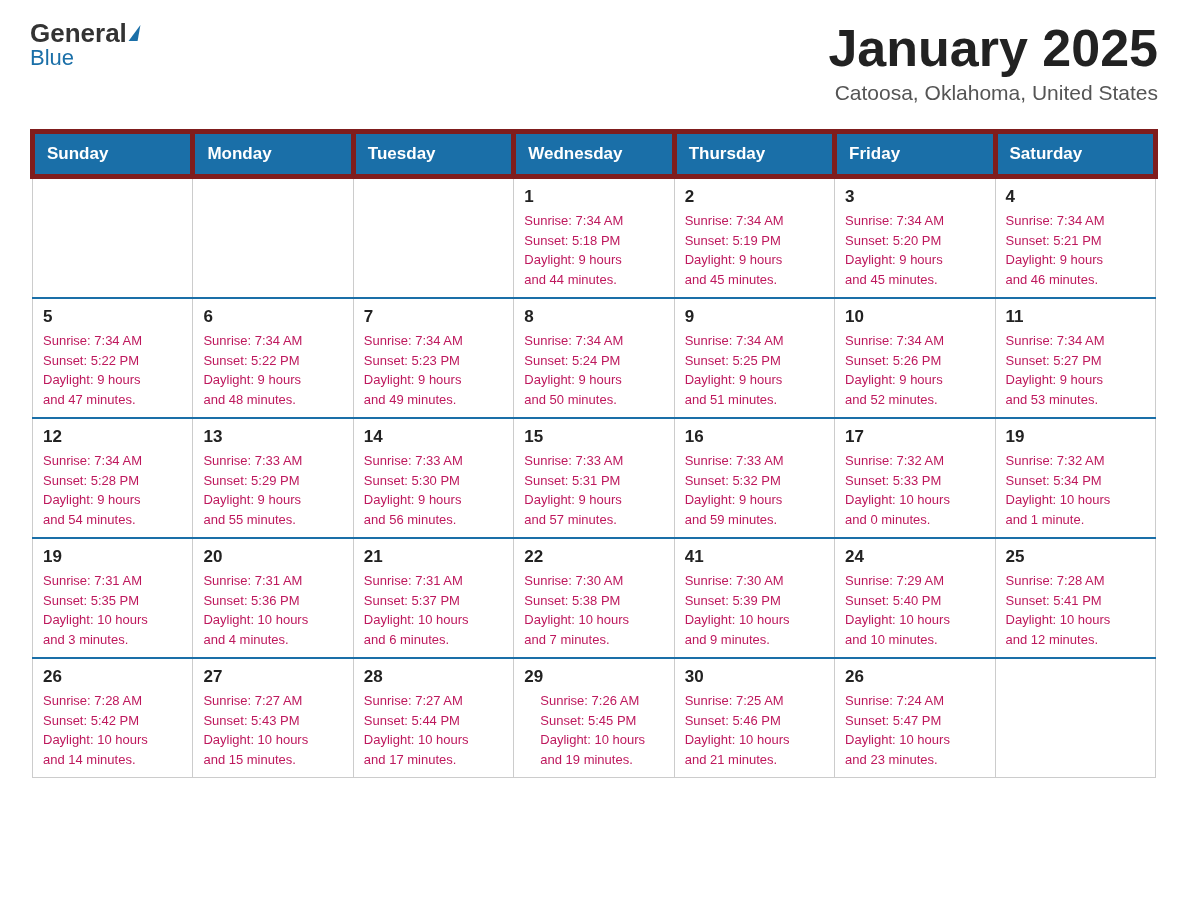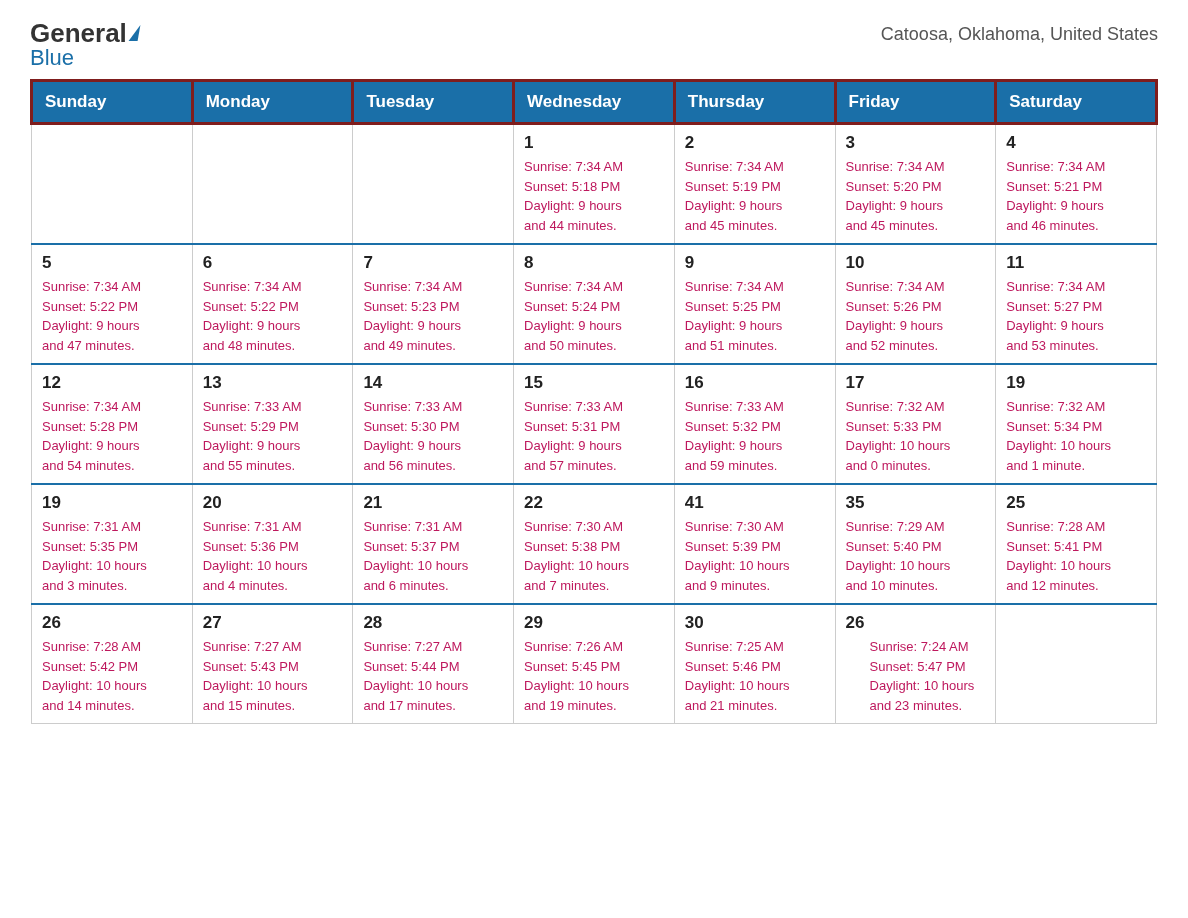--- a/index.html
+++ b/index.html
@@ -8,54 +8,54 @@
       background: #fff;
       color: #222;
       width: 1188px;
       min-height: 918px;
       padding: 20px 30px;
     }
     .header {
       display: flex;
       justify-content: space-between;
       align-items: flex-start;
-      margin-bottom: 10px;
+      margin-bottom: 24px;
     }
     .logo {
       display: flex;
       flex-direction: column;
       align-items: flex-start;
     }
     .title-block {
       text-align: right;
     }
     .title-block .month-year {
       font-size: 52px;
       font-weight: bold;
       color: #222;
       line-height: 1.1;
     }
     .title-block .location {
-      font-size: 18px;
+      font-size: 21px;
       color: #555;
       margin-top: 4px;
     }
     .calendar {
       width: 100%;
       border-collapse: collapse;
       margin-top: 10px;
     }
     .calendar th {
       background-color: #1a6fa8;
       color: #fff;
       font-size: 17px;
       font-weight: bold;
       padding: 10px 12px;
       text-align: left;
-      border: 3px solid #7f1d1d;
+      border: 5px solid #7f1d1d;
     }
     .calendar td {
       vertical-align: top;
       padding: 8px 10px;
       border: 1px solid #ccc;
       width: 14.28%;
       min-height: 100px;
       font-size: 13px;
       color: #333;
     }
@@ -124,20 +124,21 @@
       <div class="logo-block">
         <div class="logo-general">
           <span>General</span>
           <span class="triangle"></span>
         </div>
         <div class="logo-blue-text">Blue</div>
       </div>
     </div>
   </div>
   <div class="title-block">
+    <div class="month-year">January 2025</div>
     <div class="location">Catoosa, Oklahoma, United States</div>
   </div>
 </div>
 
 <table class="calendar">
   <thead>
     <tr>
 
     <th>Sunday</th>
         <th>Monday</th>
@@ -314,21 +315,21 @@
 and 7 minutes.</div>
         </td>
         <td>
           <span class="day-number">41</span>
           <div class="day-info" style="white-space: pre-line;">Sunrise: 7:30 AM
 Sunset: 5:39 PM
 Daylight: 10 hours
 and 9 minutes.</div>
         </td>
         <td>
-          <span class="day-number">35</span>
+          <span class="day-number">24</span>
           <div class="day-info" style="white-space: pre-line;">Sunrise: 7:29 AM
 Sunset: 5:40 PM
 Daylight: 10 hours
 and 10 minutes.</div>
         </td>
         <td>
           <span class="day-number">25</span>
           <div class="day-info" style="white-space: pre-line;">Sunrise: 7:28 AM
 Sunset: 5:41 PM
 Daylight: 10 hours
@@ -352,35 +353,35 @@
         </td>
         <td>
           <span class="day-number">28</span>
           <div class="day-info" style="white-space: pre-line;">Sunrise: 7:27 AM
 Sunset: 5:44 PM
 Daylight: 10 hours
 and 17 minutes.</div>
         </td>
         <td>
           <span class="day-number">29</span>
-          <div class="day-info" style="white-space: pre-line;">Sunrise: 7:26 AM
+          <div class="day-info" style="white-space: pre-line; margin-left: 16px;">Sunrise: 7:26 AM
 Sunset: 5:45 PM
 Daylight: 10 hours
 and 19 minutes.</div>
         </td>
         <td>
           <span class="day-number">30</span>
           <div class="day-info" style="white-space: pre-line;">Sunrise: 7:25 AM
 Sunset: 5:46 PM
 Daylight: 10 hours
 and 21 minutes.</div>
         </td>
         <td>
           <span class="day-number">26</span>
-          <div class="day-info" style="white-space: pre-line; margin-left: 24px;">Sunrise: 7:24 AM
+          <div class="day-info" style="white-space: pre-line;">Sunrise: 7:24 AM
 Sunset: 5:47 PM
 Daylight: 10 hours
 and 23 minutes.</div>
         </td>
         <td class="empty"></td>
       </tr>
     </tbody>
 </table>
 
 </body></html>

